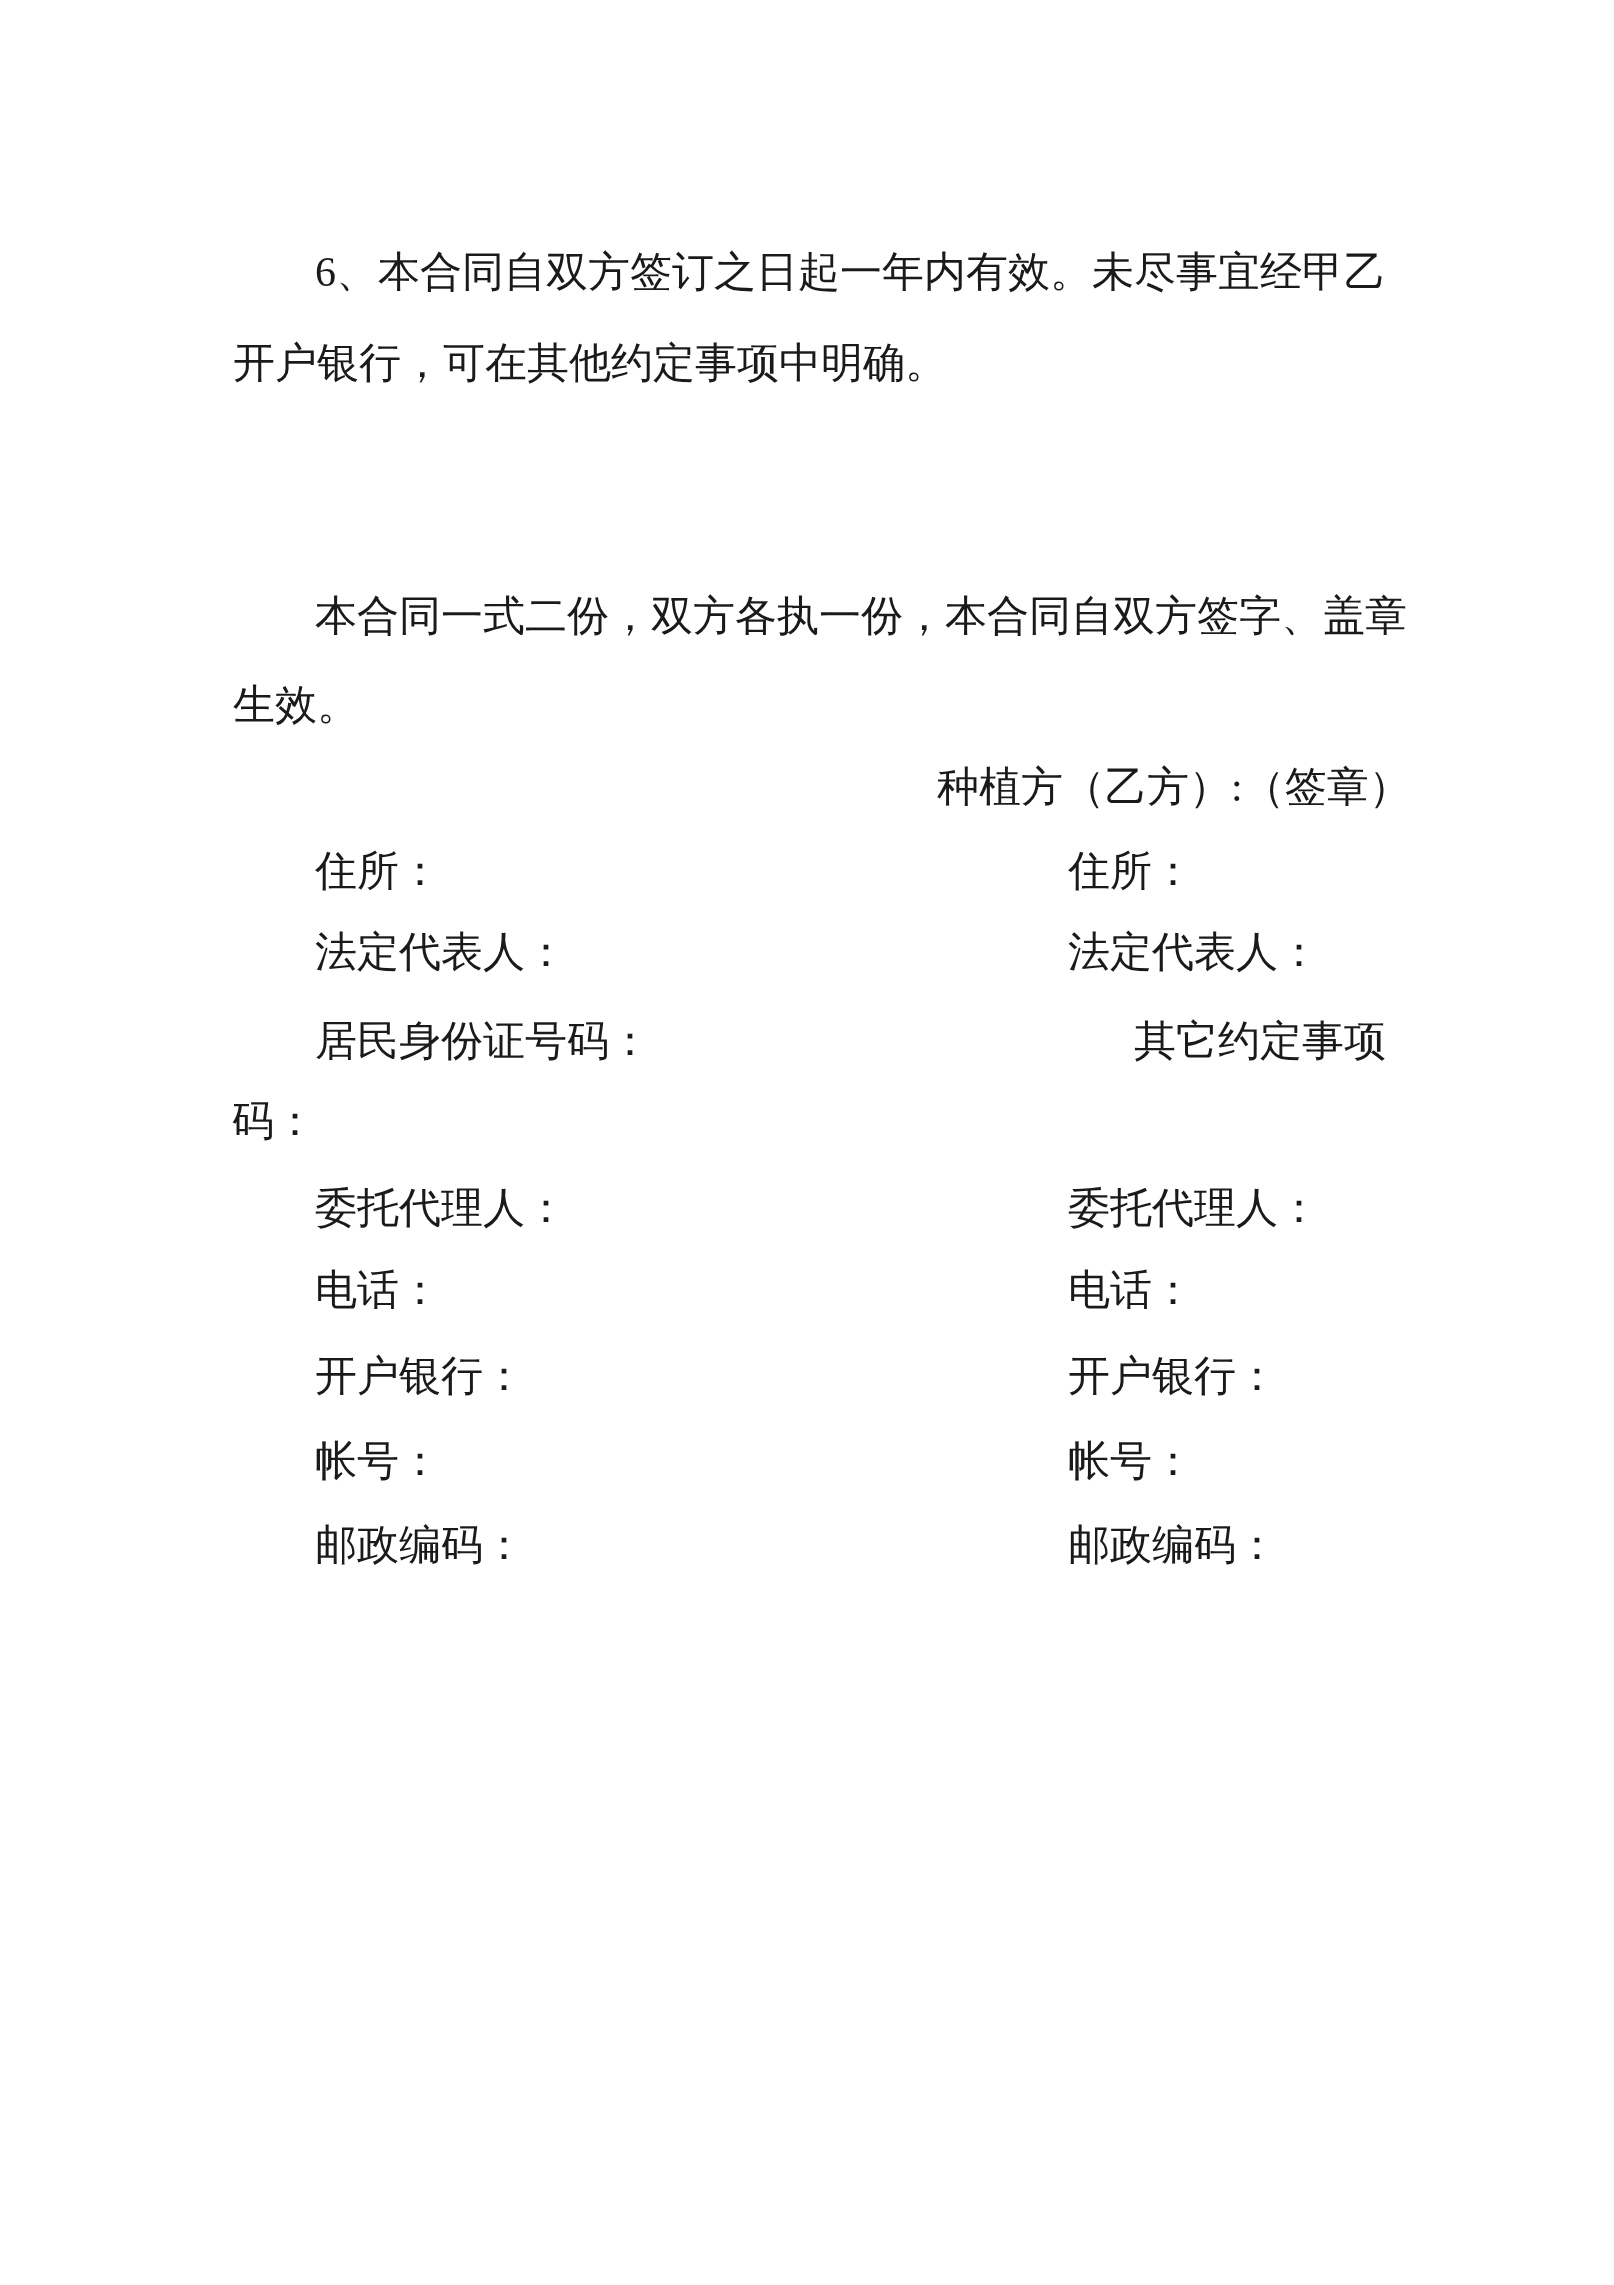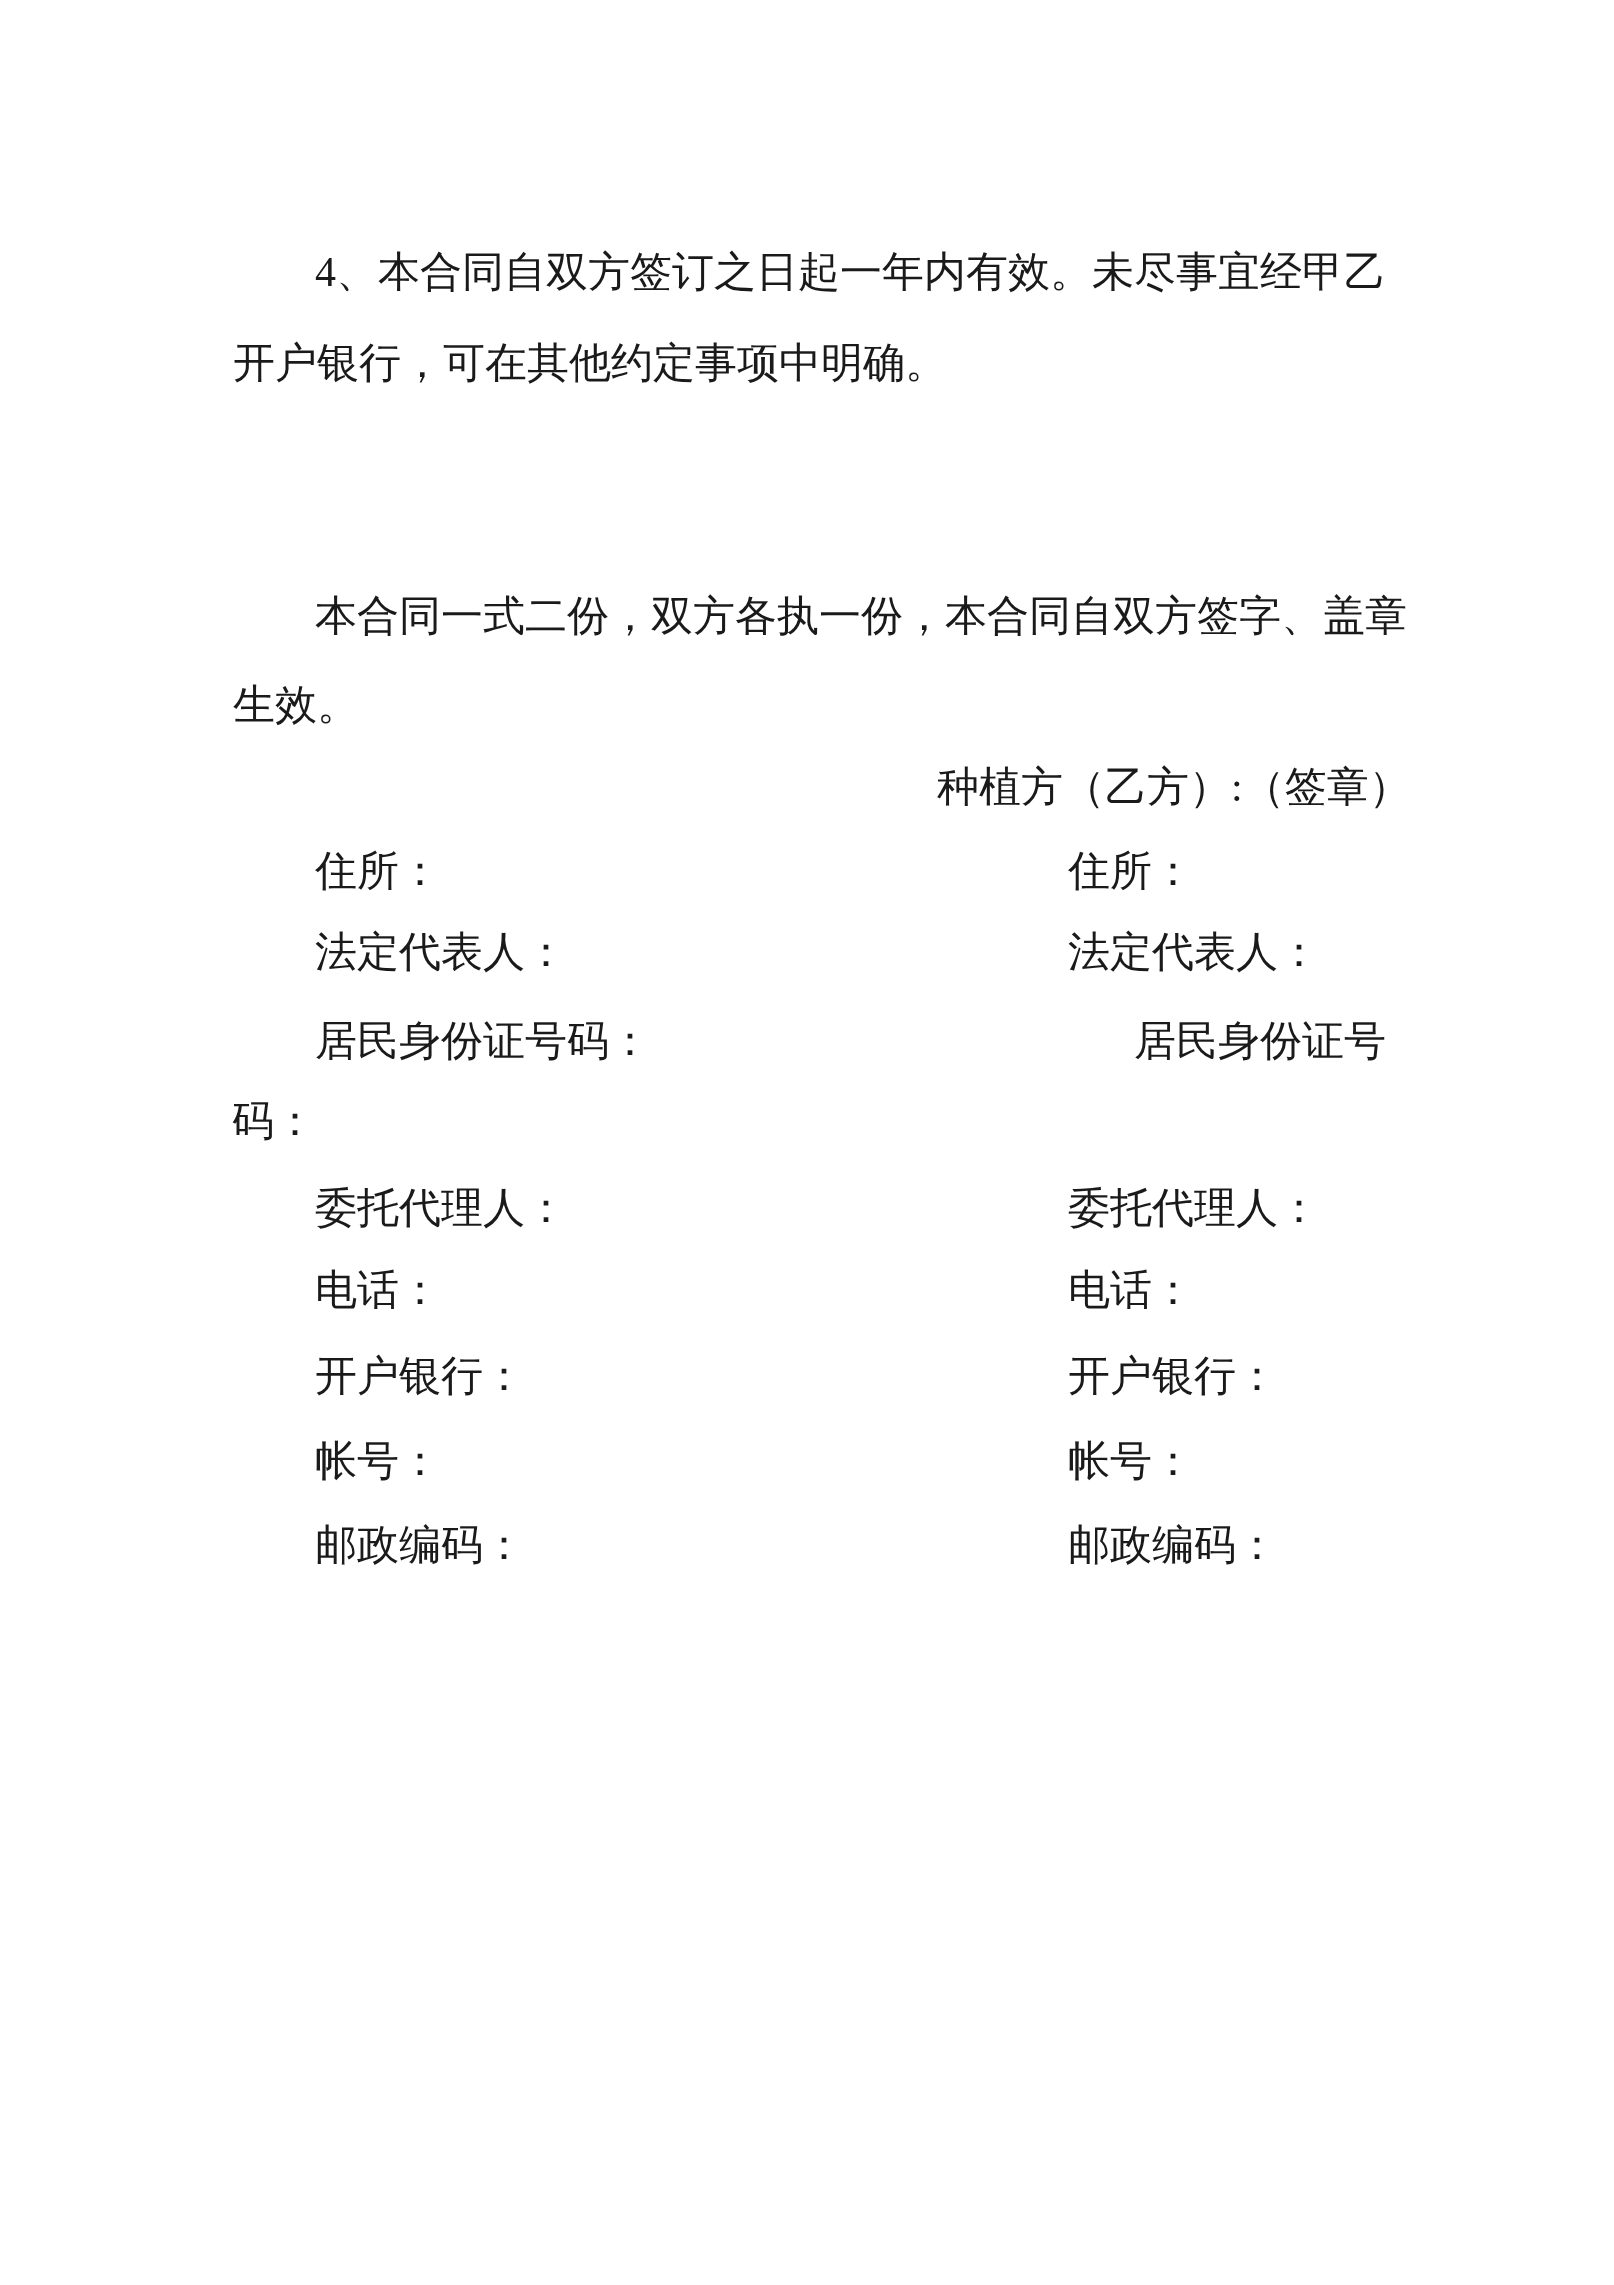--- a/index.html
+++ b/index.html
@@ -30,37 +30,37 @@
     border-bottom: 2.7px solid #1a1a1a;
     vertical-align: top;
     overflow: hidden;
   }
 </style>
 </head>
 <body>
 
 <div class="page">
 
-  <div class="line" style="left:315px; top:246px">4、本合同自双方签订之日起一年内有效。未尽事宜经甲乙</div>
+  <div class="line" style="left:315px; top:246px">6、本合同自双方签订之日起一年内有效。未尽事宜经甲乙</div>
   <div class="line" style="left:233px; top:337px">开户银行，可在其他约定事项中明确。</div>
 
 
   <div class="line" style="left:315px; top:590px">本合同一式二份，双方各执一份，本合同自双方签字、盖章</div>
   <div class="line" style="left:233px; top:679px">生效。</div>
 
   <div class="line" style="left:937px; top:761px">种植方（乙方）:（签章）</div>
 
   <div class="line" style="left:315px; top:845px">住所：</div>
   <div class="line" style="left:1068px; top:845px">住所：</div>
 
   <div class="line" style="left:315px; top:926px">法定代表人：</div>
   <div class="line" style="left:1068px; top:926px">法定代表人：</div>
 
   <div class="line" style="left:315px; top:1015px">居民身份证号码：</div>
-  <div class="line" style="left:1134px; top:1015px">居民身份证号</div>
+  <div class="line" style="left:1134px; top:1015px">其它约定事项</div>
   <div class="line" style="left:232px; top:1095px">码：</div>
 
   <div class="line" style="left:315px; top:1182px">委托代理人：</div>
   <div class="line" style="left:1068px; top:1182px">委托代理人：</div>
 
   <div class="line" style="left:315px; top:1264px">电话：</div>
   <div class="line" style="left:1068px; top:1264px">电话：</div>
 
   <div class="line" style="left:315px; top:1350px">开户银行：</div>
   <div class="line" style="left:1068px; top:1350px">开户银行：</div>

